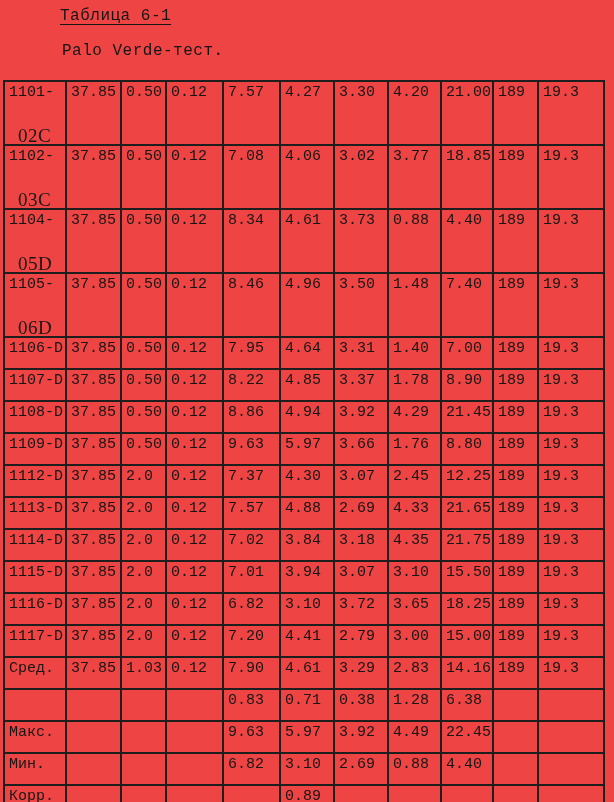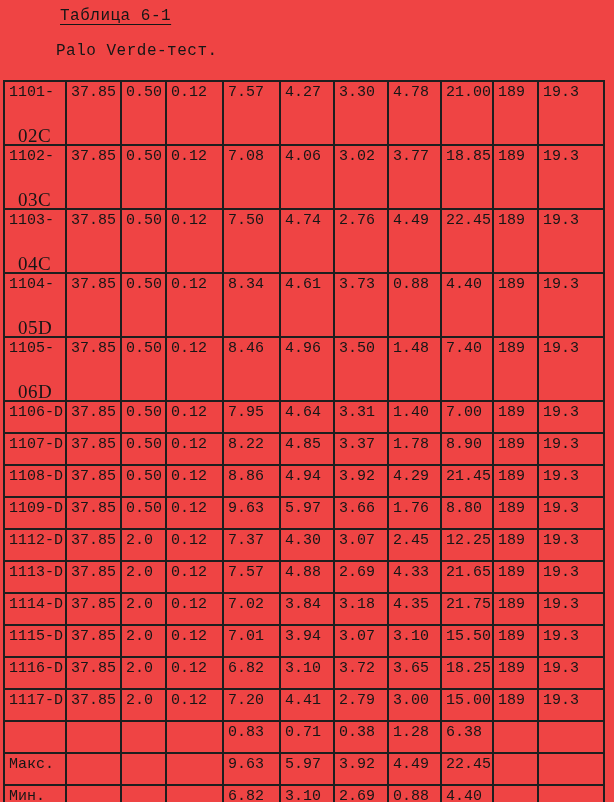--- a/index.html
+++ b/index.html
@@ -21,21 +21,21 @@
     left: 60px;
     top: 7px;
     font-size: 16px;
     letter-spacing: 0.5px;
     text-decoration: underline;
     text-underline-offset: 4px;
     white-space: pre;
   }
   .doc-subtitle {
     position: absolute;
-    left: 56px;
+    left: 62px;
     top: 42px;
     font-size: 16px;
     letter-spacing: 0.5px;
     white-space: pre;
   }
   table.data-table {
     position: absolute;
     left: 3px;
     top: 80px;
     border-collapse: collapse;
@@ -84,52 +84,39 @@
       </colgroup>
     <tbody id="table-body">
         <tr class="double-row">
           <td>1101-<span class="label-line2">02C</span></td>
           <td>37.85</td>
           <td>0.50</td>
           <td>0.12</td>
           <td>7.57</td>
           <td>4.27</td>
           <td>3.30</td>
-          <td>4.78</td>
+          <td>4.20</td>
           <td>21.00</td>
           <td>189</td>
           <td>19.3</td>
         </tr>
         <tr class="double-row">
           <td>1102-<span class="label-line2">03C</span></td>
           <td>37.85</td>
           <td>0.50</td>
           <td>0.12</td>
           <td>7.08</td>
           <td>4.06</td>
           <td>3.02</td>
           <td>3.77</td>
           <td>18.85</td>
           <td>189</td>
           <td>19.3</td>
         </tr>
         <tr class="double-row">
-          <td>1103-<span class="label-line2">04C</span></td>
-          <td>37.85</td>
-          <td>0.50</td>
-          <td>0.12</td>
-          <td>7.50</td>
-          <td>4.74</td>
-          <td>2.76</td>
-          <td>4.49</td>
-          <td>22.45</td>
-          <td>189</td>
-          <td>19.3</td>
-        </tr>
-        <tr class="double-row">
           <td>1104-<span class="label-line2">05D</span></td>
           <td>37.85</td>
           <td>0.50</td>
           <td>0.12</td>
           <td>8.34</td>
           <td>4.61</td>
           <td>3.73</td>
           <td>0.88</td>
           <td>4.40</td>
           <td>189</td>
@@ -272,20 +259,33 @@
           <td>0.12</td>
           <td>7.20</td>
           <td>4.41</td>
           <td>2.79</td>
           <td>3.00</td>
           <td>15.00</td>
           <td>189</td>
           <td>19.3</td>
         </tr>
         <tr class="single-row">
+          <td>Сред.</td>
+          <td>37.85</td>
+          <td>1.03</td>
+          <td>0.12</td>
+          <td>7.90</td>
+          <td>4.61</td>
+          <td>3.29</td>
+          <td>2.83</td>
+          <td>14.16</td>
+          <td>189</td>
+          <td>19.3</td>
+        </tr>
+        <tr class="single-row">
           <td></td>
           <td></td>
           <td></td>
           <td></td>
           <td>0.83</td>
           <td>0.71</td>
           <td>0.38</td>
           <td>1.28</td>
           <td>6.38</td>
           <td></td>

